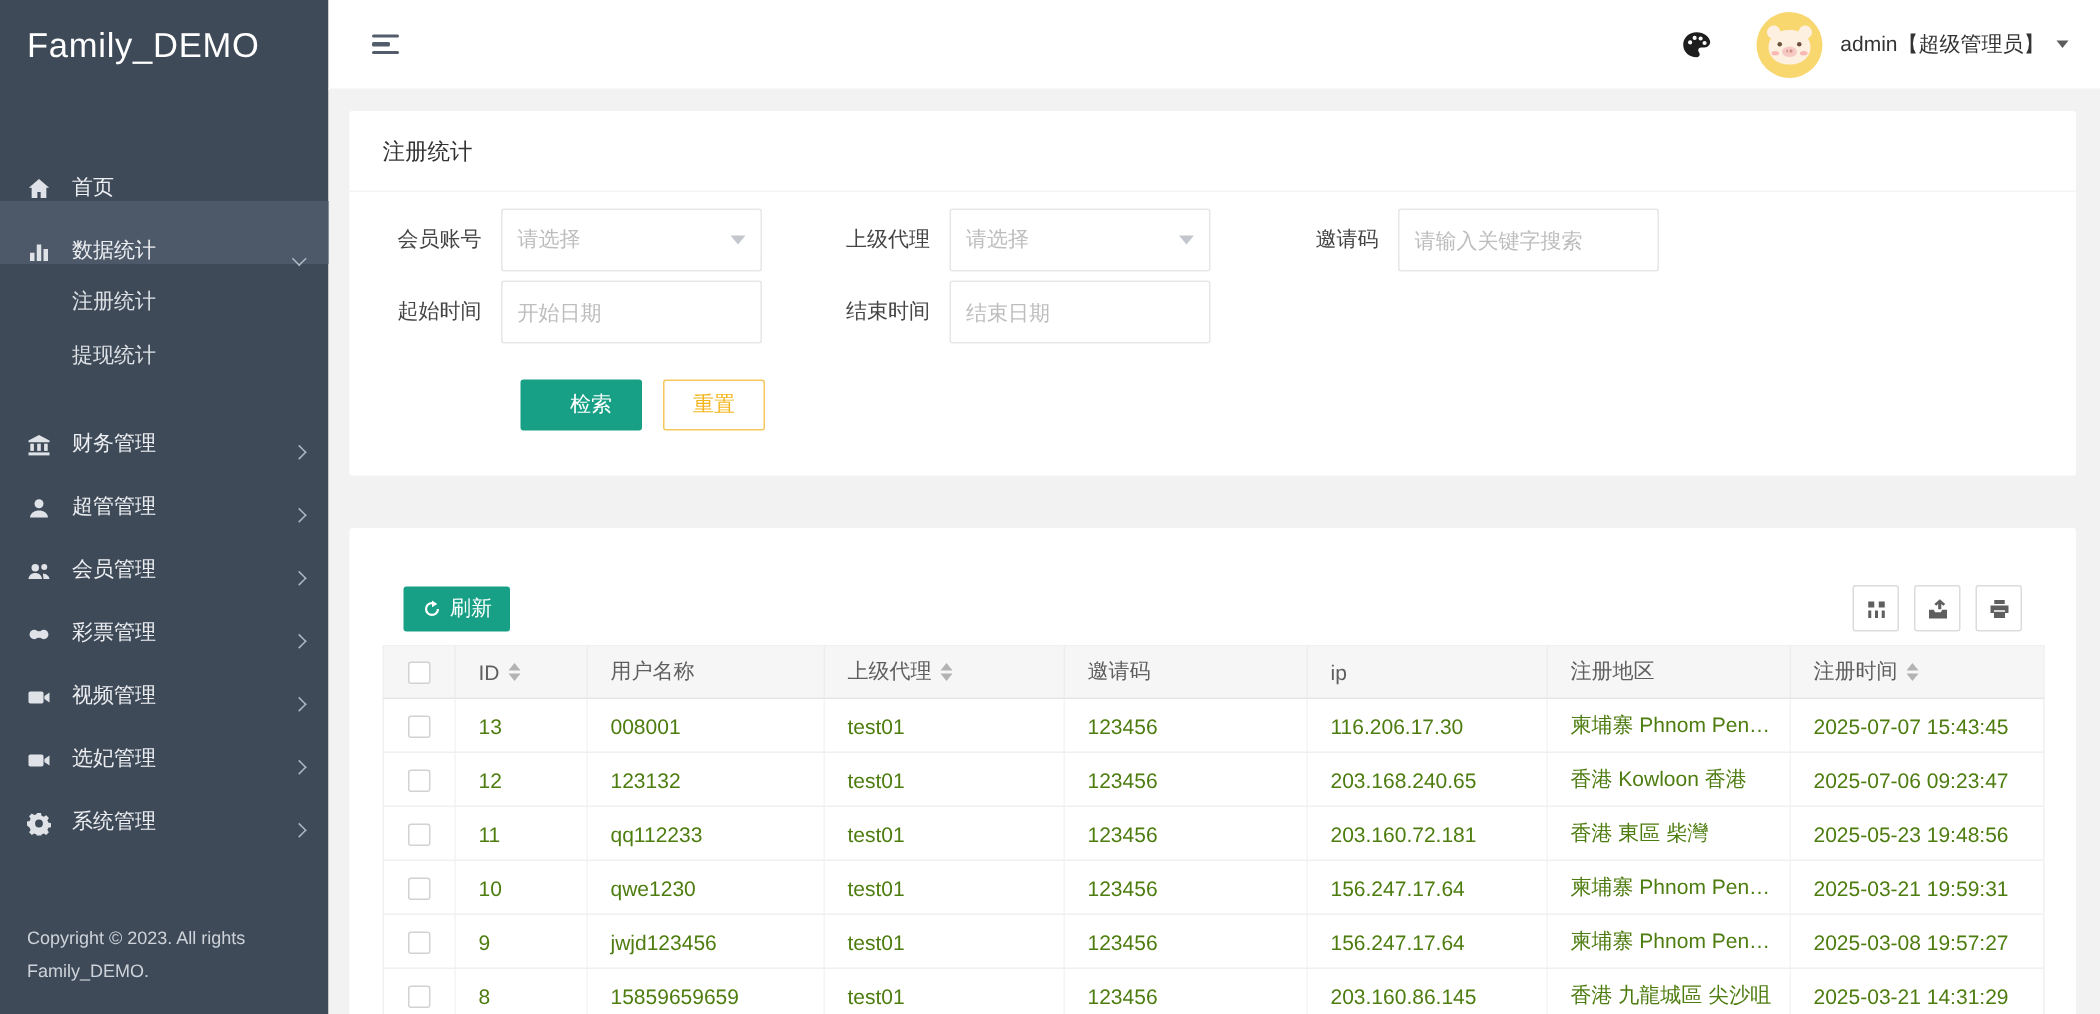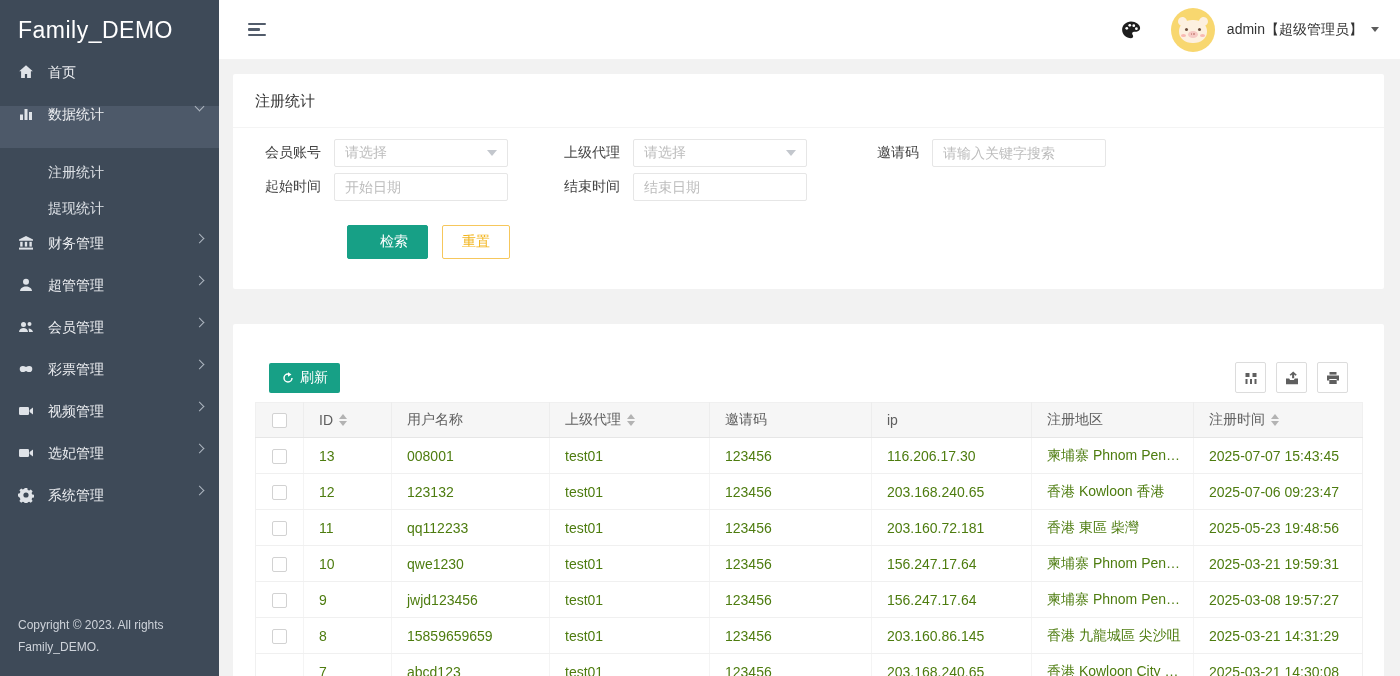--- a/index.html
+++ b/index.html
@@ -2,25 +2,25 @@
 <html><head>
 <meta charset="utf-8">
 <style>
   * { margin:0; padding:0; box-sizing:border-box; }
   html,body { width:1400px; height:676px; overflow:hidden; background:#f2f2f2;
     font-family:"Liberation Sans","DejaVu Sans",sans-serif; font-size:14px; color:#333; }
   .app { display:flex; width:1400px; height:676px; }
 
   
   .sidebar { width:219px; min-width:219px; background:#3e4a58; color:#f0f2f5;
-    display:flex; flex-direction:column; height:676px; }
+    display:flex; flex-direction:column; height:676px;gap:28px; }
   .logo { height:60px; display:flex; align-items:center; padding-left:18px;
     font-size:23px; color:#fff; letter-spacing:.5px; white-space:nowrap; }
   .menu { padding-top:4px; }
-  .menu-item { height:42px; display:flex; align-items:flex-start; padding:0 16px 0 18px;
+  .menu-item { height:42px; display:flex; align-items:flex-end; padding:0 16px 0 18px;
     cursor:pointer; position:relative; color:#eceef1; }
   .menu-item.active { background:#4d5969; }
   .mi-icon { width:16px; height:16px; margin-right:14px; display:inline-flex; color:#dfe3e8; }
   .mi-icon svg { width:16px; height:16px; fill:currentColor; }
   .mi-label { flex:1; font-size:14px; }
   .chev { width:7px; height:7px; border-right:1.6px solid #aeb6c0; border-bottom:1.6px solid #aeb6c0; display:inline-block; }
   .chev.right { transform:rotate(-45deg); }
   .chev.down { transform:rotate(45deg); margin-top:-3px; }
   .submenu { padding:7px 0 8px 0; }
   .submenu-item { height:36px; display:flex; align-items:center; padding-left:48px;
@@ -58,21 +58,21 @@
   .content { flex:1; overflow:hidden; background:#f2f2f2; }
 
   
   .card { background:#fff; border-radius:2px; margin:0 17px 0 14px; }
   .card-filter { margin-top:14px; }
   .card-title { padding:18px 22px 16px 22px; font-size:15px; color:#333; border-bottom:1px solid #f4f4f4; }
   .filter-form { padding:11px 0 30px 21px; }
   .f-row { display:flex; margin-bottom:6px;gap:36px; }
   .f-group { display:flex; align-items:center; margin-right:9px; }
   .f-label { width:80px; text-align:right; padding-right:13px; font-size:14px; color:#444; white-space:nowrap; }
-  .control { width:174px; height:28px; border:1px solid #e6e6e6; border-radius:2px; background:#fff;
+  .control { width:174px; height:42px; border:1px solid #e6e6e6; border-radius:2px; background:#fff;
     font-size:14px; padding:0 10px; color:#333; }
   .control::placeholder { color:#bdbdbd; }
   .select { display:flex; align-items:center; justify-content:space-between; cursor:pointer; }
   .select .ph { color:#bdbdbd; }
   .sel-caret { width:0; height:0; border-left:5px solid transparent; border-right:5px solid transparent; border-top:6px solid #c3c7cd; }
   .f-actions { display:flex; gap:14px; margin-top:24px; padding-left:93px; }
   .btn { height:34px; border-radius:2px; font-size:14px; cursor:pointer; padding:0 19px; }
   .btn-primary { background:#17a086; border:1px solid #17a086; color:#fff;padding-left:32px; }
   .btn-warn { background:#fff; border:1px solid #f6c75c; color:#f2b51d; }
 

